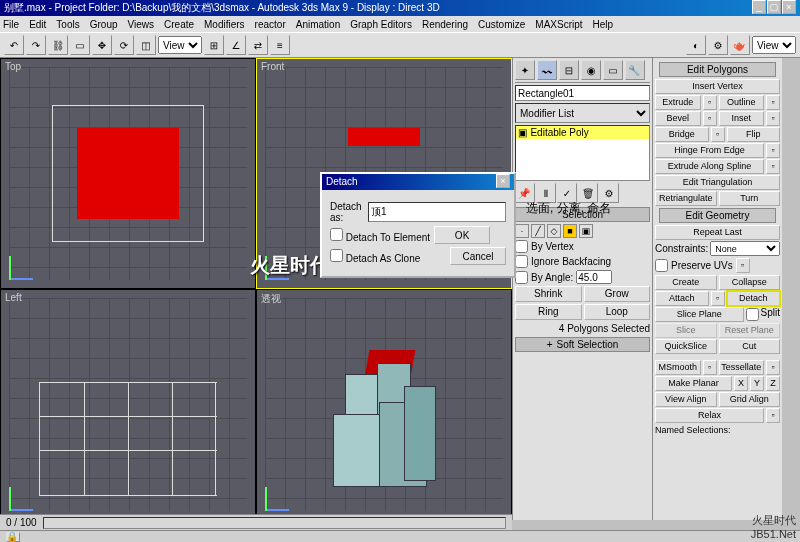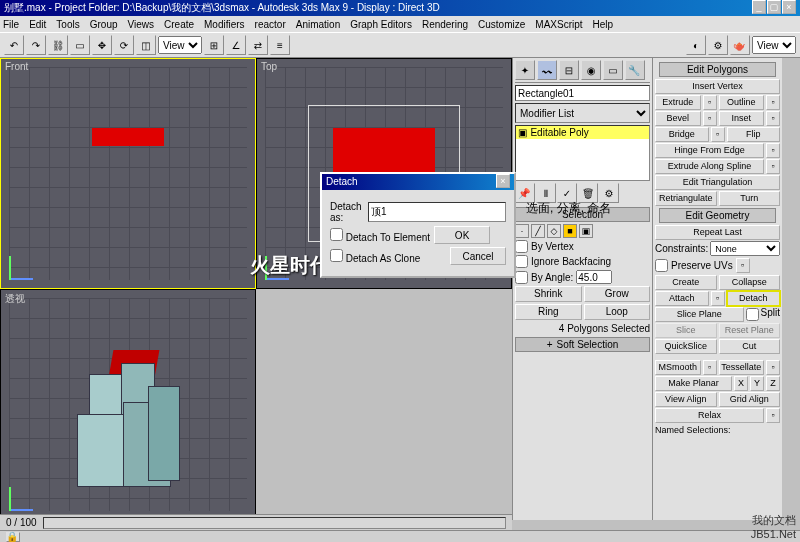--- a/index.html
+++ b/index.html
@@ -114,35 +114,51 @@
   <div style="flex:1"></div>
   <div class="tb-btn">◐</div>
   <div class="tb-btn">⚙</div>
   <div class="tb-btn">🫖</div>
   <select class="tb-select"><option>View</option></select>
 </div>
 
 <div class="main">
   <div class="viewports">
 
-    <div class="vp active">
-      <div class="vp-grid"></div>
-      <div class="redbox-front"></div>
-      <span class="vp-label">Front</span>
-      <div class="vp-axis"></div>
-    </div>
-
     <div class="vp">
       <div class="vp-grid"></div>
       <div class="whitebox-top"></div>
       <div class="redbox-top"></div>
       <span class="vp-label">Top</span>
       <div class="vp-axis"></div>
     </div>
 
+    <div class="vp active">
+      <div class="vp-grid"></div>
+      <div class="redbox-front"></div>
+      <span class="vp-label">Front</span>
+      <div class="vp-axis"></div>
+    </div>
+
+    <div class="vp">
+      <div class="vp-grid"></div>
+      <div class="wireframe-left">
+        <div class="h" style="top:0"></div>
+          <div class="h" style="top:30%"></div>
+          <div class="h" style="top:60%"></div>
+          <div class="h" style="top:99%"></div>
+        <div class="v" style="left:0"></div>
+          <div class="v" style="left:25%"></div>
+          <div class="v" style="left:50%"></div>
+          <div class="v" style="left:75%"></div>
+          <div class="v" style="left:99%"></div>
+      </div>
+      <span class="vp-label">Left</span>
+      <div class="vp-axis"></div>
+    </div>
 
     <div class="vp">
       <div class="vp-grid"></div>
       <div class="house3d">
         <div class="roof"></div>
         <div class="walls">
           <div class="wall" style="left:10%;top:0;width:30%;height:60%"></div>
           <div class="wall" style="left:38%;top:-10%;width:30%;height:70%;background:#90b8b8"></div>
           <div class="wall" style="left:0;top:35%;width:42%;height:65%"></div>
           <div class="wall" style="left:40%;top:25%;width:42%;height:75%;background:#88b0b0"></div>
@@ -332,21 +348,21 @@
   </div>
 </div>
 
 <div class="annot" style="left:526px;top:200px;font-size:12px">选面, 分离, 命名</div>
 <div class="arrow">
   
   
 </div>
 
 <div class="watermark-center">火星时代 linzg</div>
-<div class="watermark-br">我的文档</div>
+<div class="watermark-br">火星时代</div>
 <div class="watermark-br2">JB51.Net</div>
 
 <div class="track">
   <span>0 / 100</span>
   <div class="ruler"></div>
 </div>
 
 <div class="statusbar">
   <div class="tb-btn" style="width:14px;height:10px">🔒</div>
   <div style="flex:1"></div>

